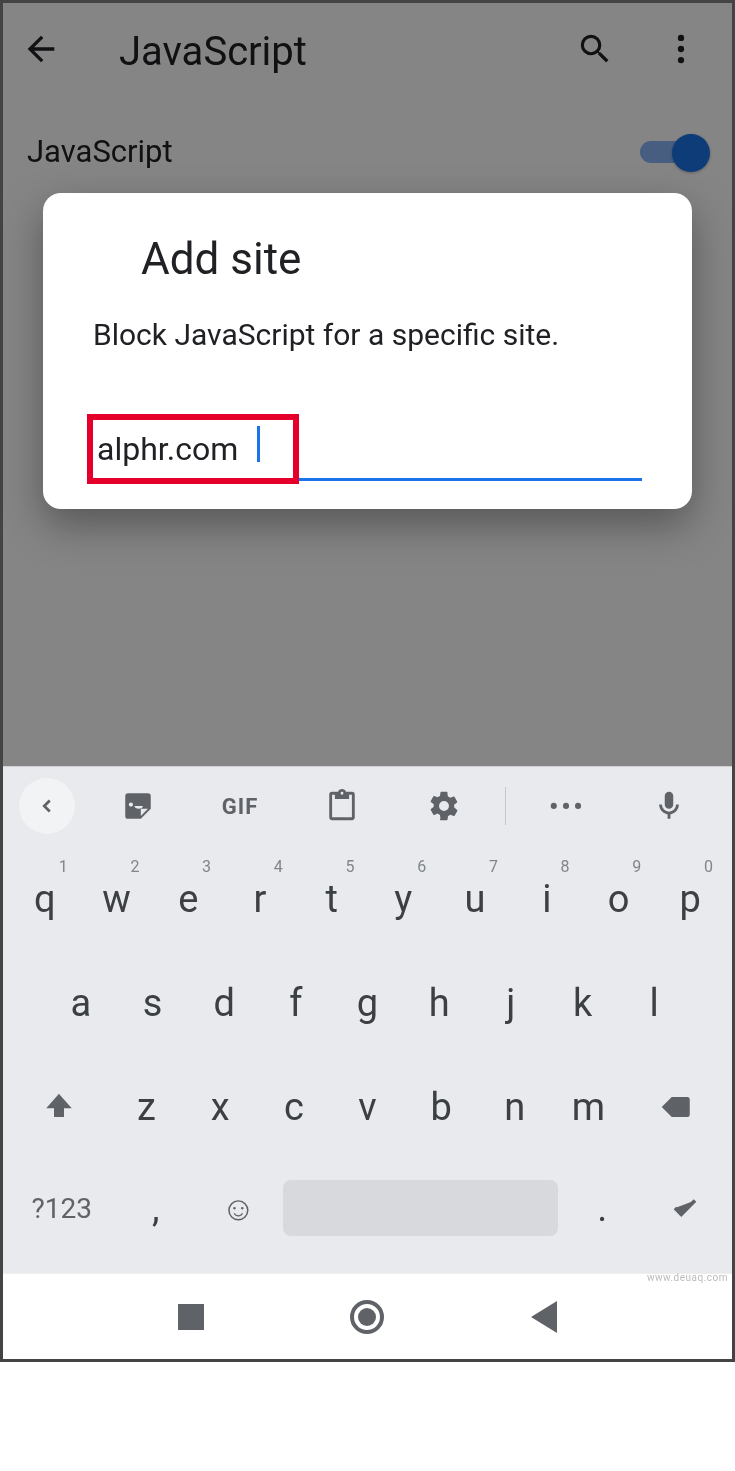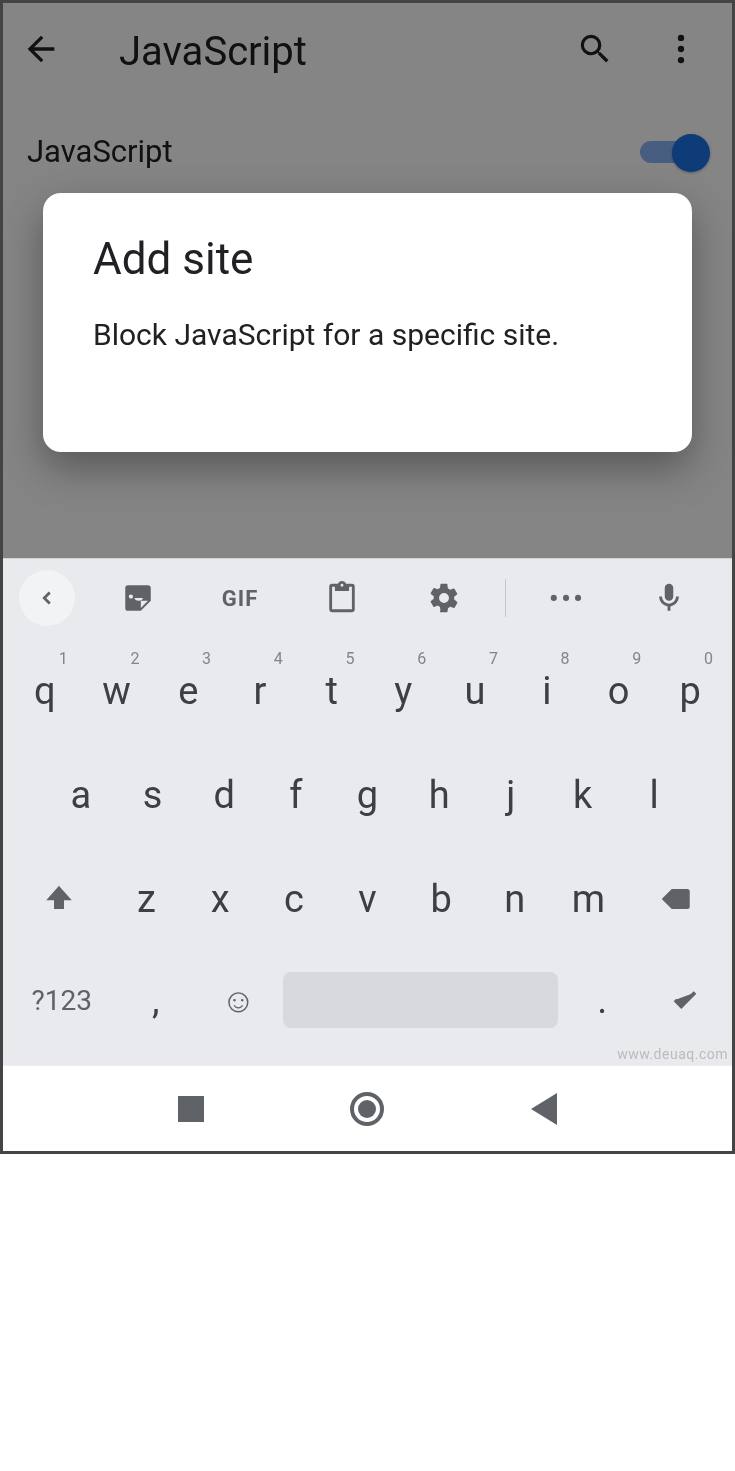--- a/index.html
+++ b/index.html
@@ -1,37 +1,37 @@
 <!DOCTYPE html>
 <html><head>
 <meta charset="utf-8">
 <style>
   * { box-sizing: border-box; margin: 0; padding: 0; }
   html, body { width: 735px; height: 1471px; font-family: Roboto, "Helvetica Neue", Arial, sans-serif; overflow: hidden; background: #fff; }
-  .frame { width: 735px; height: 1154px; border: 3px solid #444; position: relative; }
+  .frame { width: 735px; height: 1362px; border: 3px solid #444; position: relative; }
 
   
   .page { position: absolute; inset: 0; background: #fff; }
   .appbar { display: flex; align-items: center; height: 96px; padding: 0 18px; }
   .back-icon svg { width: 40px; height: 40px; }
   .appbar-title { font-size: 40px; color: #202124; margin-left: 58px; flex: 1; font-weight: 400; }
   .appbar-actions { display: flex; align-items: center; gap: 48px; margin-right: 14px; }
   .search-icon svg, .more-icon svg { width: 38px; height: 38px; }
   .settings-body { padding: 34px 24px 0 24px; }
   .setting-row { display: flex; align-items: center; justify-content: space-between; }
   .setting-label { font-size: 31px; color: #202124; }
   .switch { width: 68px; height: 34px; position: relative; }
   .switch-track { position: absolute; inset: 6px 0; border-radius: 20px; background: #8ab4f8; }
   .switch-thumb { position: absolute; right: -2px; top: -1px; width: 38px; height: 38px; border-radius: 50%; background: #1a73e8; box-shadow: 0 1px 3px rgba(0,0,0,.3); }
 
   .scrim { position: absolute; inset: 0; background: rgba(0,0,0,0.48); }
 
   
   .dialog { position: absolute; left: 40px; right: 40px; top: 190px; background: #fff; border-radius: 18px; padding: 40px 50px 28px 50px; box-shadow: 0 16px 40px rgba(0,0,0,.35); }
-  .dialog-title { font-size: 44px; font-weight: 400; color: #202124; margin-bottom: 30px; }
+  .dialog-title { font-size: 44px; font-weight: 400; color: #202124; margin-bottom: 30px; margin-left: 48px; }
   .dialog-text { font-size: 30px; color: #202124; line-height: 1.35; margin-bottom: 68px; }
   .field-label { font-size: 24px; color: #7a7f85; margin-bottom: 14px; display: block; }
   .field-wrap { position: relative; }
   .field-input { width: 100%; border: none; border-bottom: 3px solid #1a73e8; font-size: 32px; padding: 6px 4px 10px 4px; outline: none; color: #202124; background: transparent; font-family: inherit; }
   .caret { position: absolute; left: 164px; top: 2px; width: 3px; height: 36px; background: #1a73e8; }
   .highlight-box { position: absolute; border: 6px solid #e4002b; left: -6px; top: -10px; width: 212px; height: 70px; pointer-events: none; }
   .dialog-actions { display: flex; justify-content: flex-end; gap: 60px; margin-top: 52px; padding-right: 10px; }
   .dialog-btn { font-size: 30px; font-weight: 500; color: #1a73e8; background: none; border: none; cursor: pointer; }
 
   
@@ -58,21 +58,21 @@
   .key-emoji { font-size: 34px; color: #5f6368; }
 
   
   .navbar { position: absolute; left: 0; right: 0; bottom: 0; height: 86px; background: #fff; display: flex; align-items: center; justify-content: space-around; padding: 0 100px; border-top: 1px solid #eee; }
   .nav-item { width: 40px; height: 40px; display: flex; align-items: center; justify-content: center; }
   .nav-square { width: 26px; height: 26px; background: #5f6368; }
   .nav-circle { width: 34px; height: 34px; border: 4px solid #5f6368; border-radius: 50%; position: relative; }
   .nav-circle::after { content: ""; position: absolute; inset: 4px; background: #5f6368; border-radius: 50%; }
   .nav-tri { width: 0; height: 0; border-top: 16px solid transparent; border-bottom: 16px solid transparent; border-right: 26px solid #5f6368; }
 
-  .watermark { position: absolute; right: 4px; bottom: 89px; font-size: 14px; color: #bbb; letter-spacing: .5px; writing-mode: horizontal-tb; }
+  .watermark { position: absolute; right: 4px; bottom: 76px; font-size: 10px; color: #bbb; letter-spacing: .5px; writing-mode: horizontal-tb; }
 </style>
 </head>
 <body>
 
 <div class="frame">
   <div class="page">
     <div class="appbar">
       <span class="back-icon">
         <svg viewBox="0 0 24 24" fill="#202124">
             <path d="M20 11H7.83l5.59-5.59L12 4l-8 8 8 8 1.41-1.41L7.83 13H20z"></path>
@@ -103,20 +103,25 @@
         </span>
       </div>
     </div>
   </div>
 
   <div class="scrim"></div>
 
   <div class="dialog">
     <h2 class="dialog-title">Add site</h2>
     <p class="dialog-text">Block JavaScript for a specific site.</p>
+    <div class="field-wrap">
+      <input class="field-input" type="text" value="alphr.com" style="">
+      <span class="caret"></span>
+      <span class="highlight-box"></span>
+    </div>
   </div>
 
   <div class="keyboard">
     <div class="kb-top">
       <span class="kb-top-chev">
         <svg viewBox="0 0 24 24" fill="none" stroke-width="3">
             <polyline points="15 18 9 12 15 6"></polyline>
           </svg>
       </span>
       <span class="kb-top-item">

